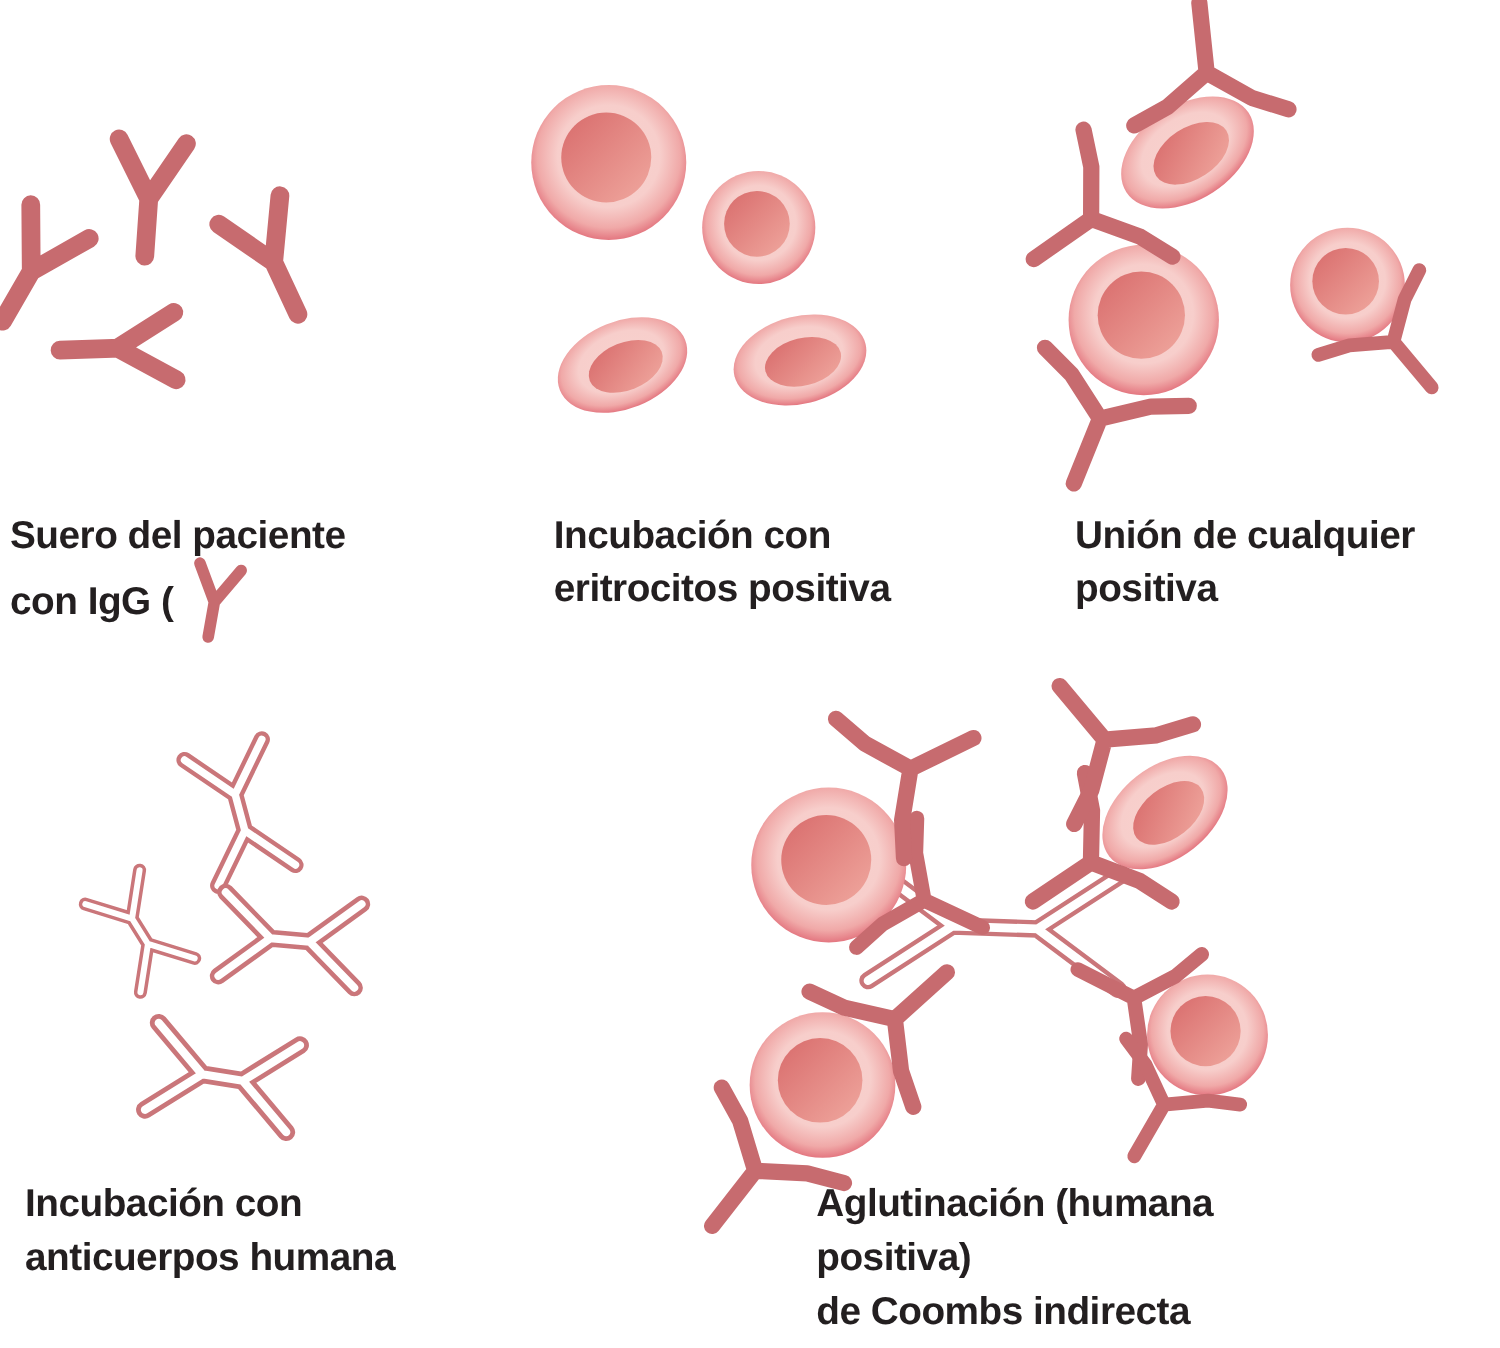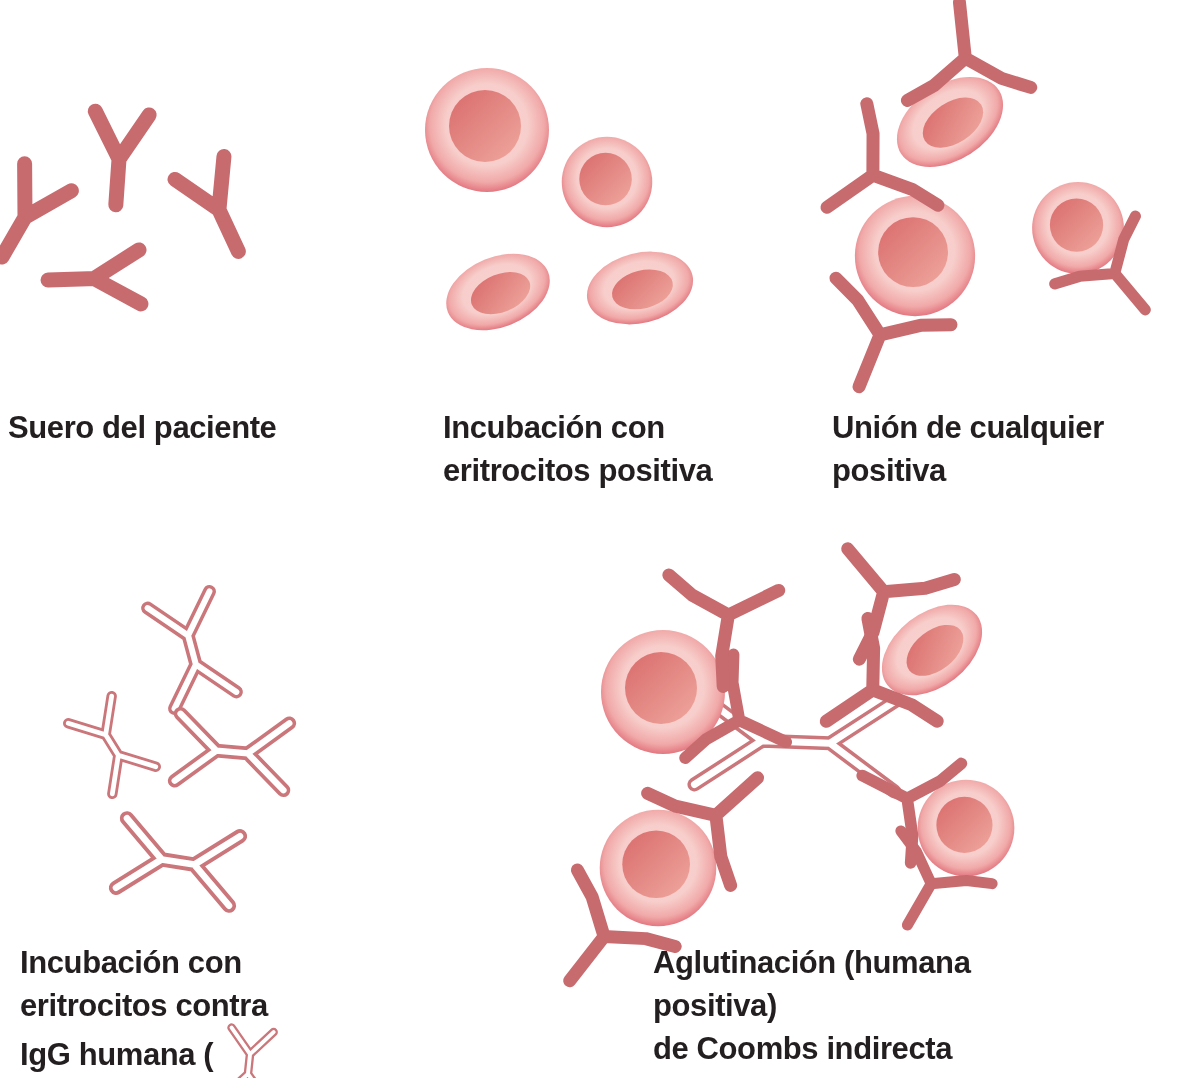--- a/index.html
+++ b/index.html
@@ -97,38 +97,38 @@
     <use href="#abGrab" transform="translate(886,681) rotate(56)"></use>
     <use href="#abGrab" transform="translate(894,604) rotate(140)"></use>
     <use href="#abGrab" transform="translate(704,826) rotate(-132)"></use>
     <use href="#abGrab" transform="translate(614,924) rotate(38)"></use>
     <use href="#abGrab" transform="translate(920,805) rotate(117) scale(0.9)"></use>
     <use href="#abGrab" transform="translate(938,872) rotate(30) scale(0.85)"></use>
   </svg>
 
   <div class="caption" style="left:8px;top:406px">
     <div class="cap-line"><span>Suero del paciente</span></div>
+    <div class="cap-line"><span>con IgG (</span><svg class="inline-icon icon-y" width="42" height="56" viewBox="0 0 42 56">
+          <use href="#abY" transform="translate(21,24) rotate(10) scale(0.62)"></use>
+        </svg></div>
   </div>
 
   <div class="caption" style="left:443px;top:406px">
     <div class="cap-line"><span>Incubación con</span></div>
     <div class="cap-line"><span>eritrocitos positiva</span></div>
   </div>
 
-  <div class="caption" style="left:832px;top:406px">
+  <div class="caption" style="left:860px;top:406px">
     <div class="cap-line"><span>Unión de cualquier</span></div>
     <div class="cap-line"><span>positiva</span></div>
   </div>
 
   <div class="caption" style="left:20px;top:941px">
     <div class="cap-line"><span>Incubación con</span></div>
-    <div class="cap-line"><span>eritrocitos contra</span></div>
-    <div class="cap-line"><span>IgG humana (</span><svg class="inline-icon icon-x" width="46" height="74" viewBox="0 0 46 74">
-          <use href="#abX" transform="translate(23,37) rotate(6) scale(0.66)"></use>
-        </svg></div>
+    <div class="cap-line"><span>anticuerpos humana</span></div>
   </div>
 
   <div class="caption" style="left:653px;top:941px">
     <div class="cap-line"><span>Aglutinación (humana</span></div>
     <div class="cap-line"><span>positiva)</span></div>
     <div class="cap-line"><span>de Coombs indirecta</span></div>
   </div>
 
 </div>
 

